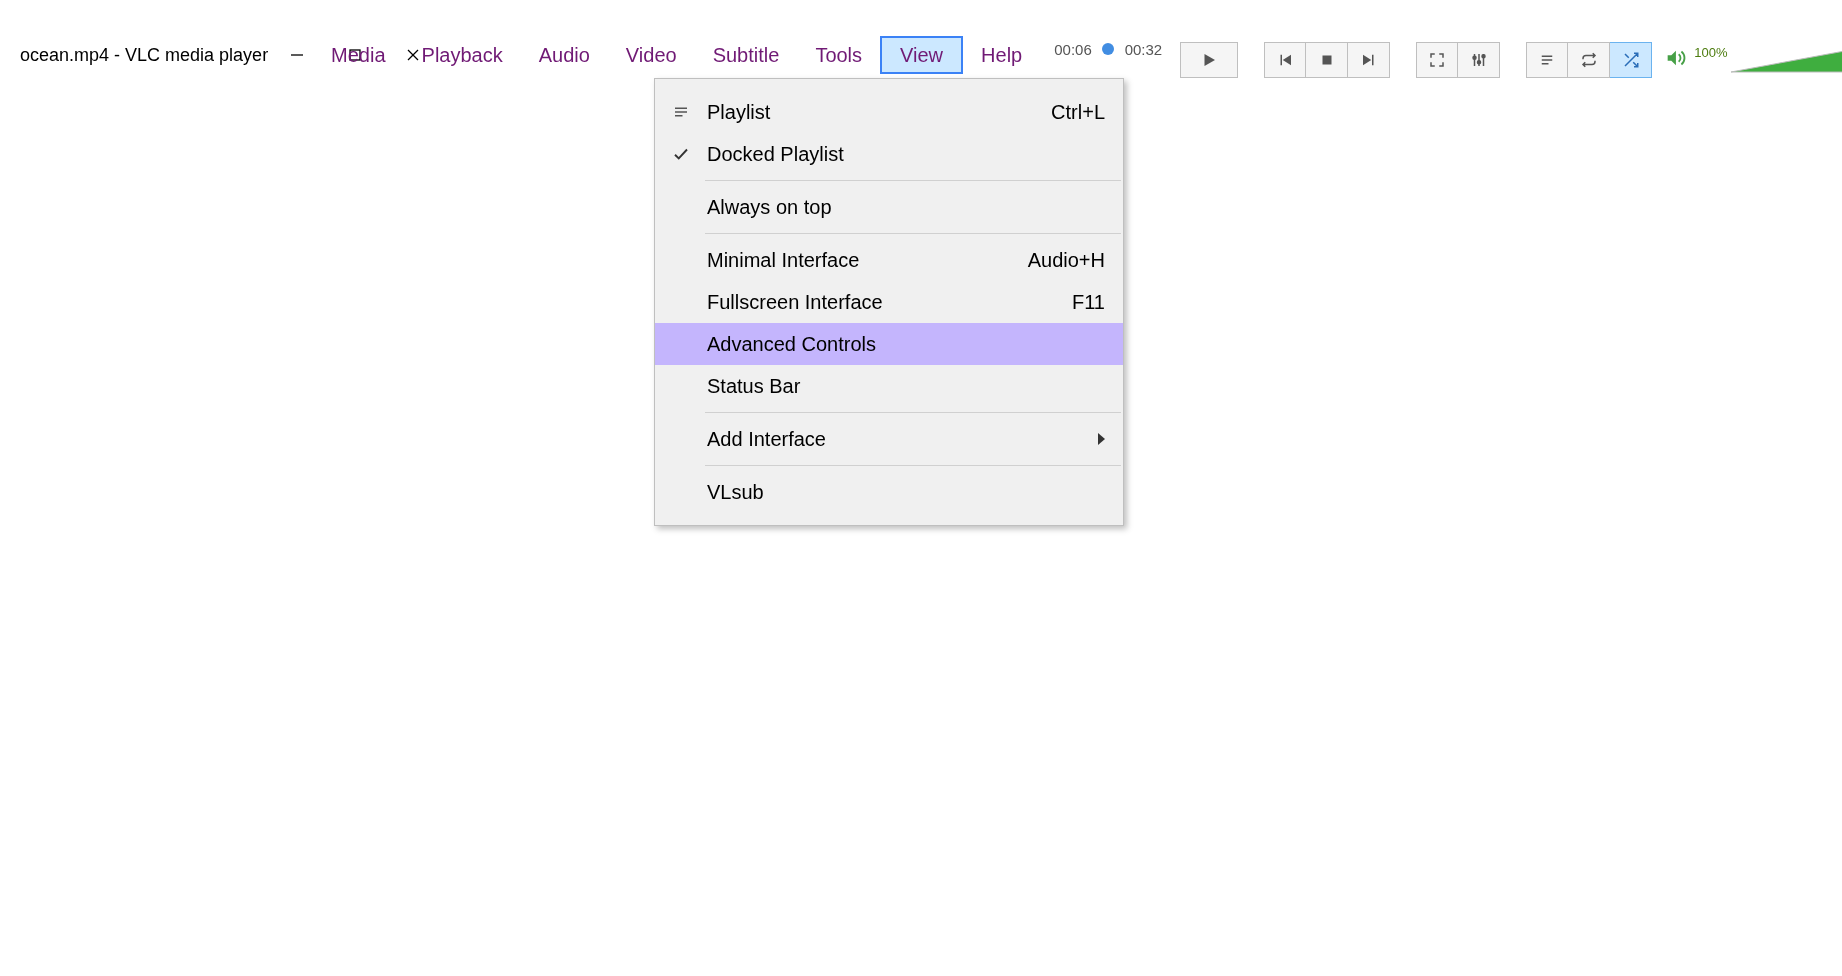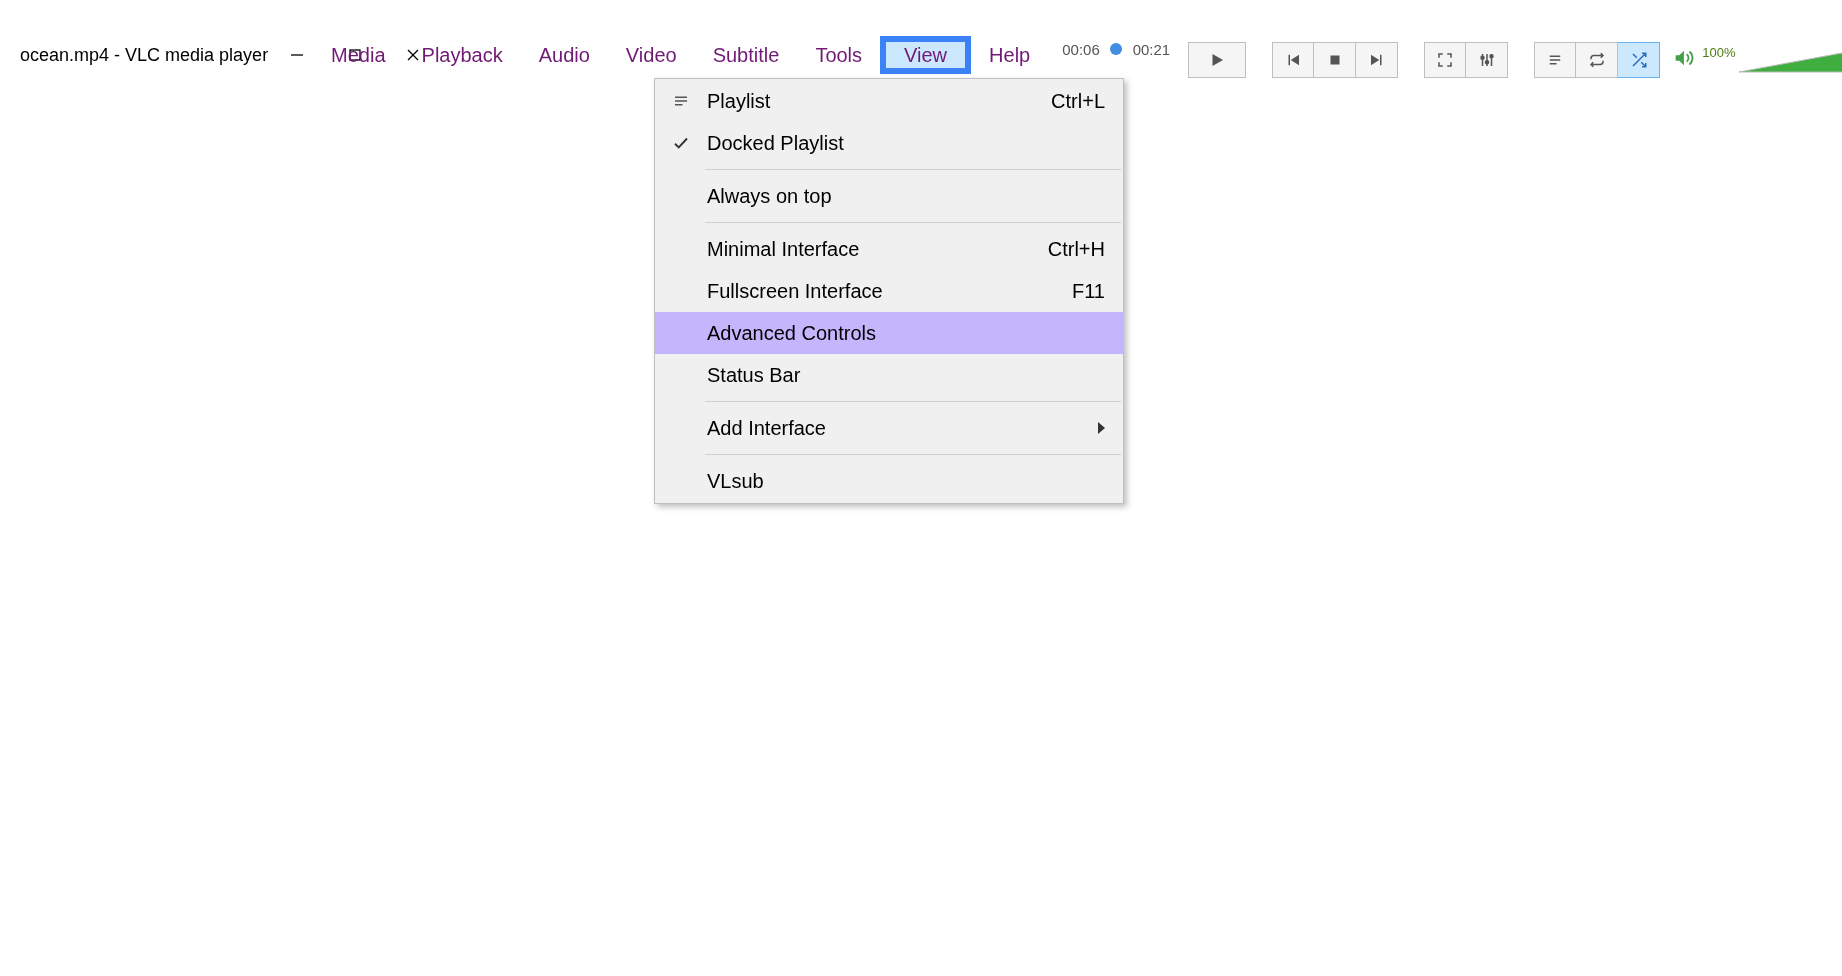--- a/index.html
+++ b/index.html
@@ -11,39 +11,39 @@
   .titlebar .app-icon { width: 22px; height: 22px; margin-right: 10px; display:flex; align-items:center; justify-content:center;}
   .titlebar .title-text { flex: 0 0 auto; }
   .titlebar .spacer { flex: 1; }
   .win-controls { display: flex; }
   .win-btn { width: 58px; height: 34px; display: flex; align-items: center; justify-content: center; }
   .win-btn svg { width: 14px; height: 14px; }
 
   
   .menubar { height: 39px; display: flex; align-items: stretch; padding: 0 4px; font-size: 20px; color: #701a75; border-bottom: 1px solid #fff; }
   .menu-item { padding: 0 18px; display: flex; align-items: center; cursor: default; }
-  .menu-item.active { background: #cce8ff; border: 6px solid #3b82f6; }
+  .menu-item.active { background: #cce8ff; border: 2px solid #3b82f6; }
 
   
   .video-area { flex: 1; background: #000; position: relative; display:flex; justify-content:center;}
   .video-frame { position: absolute; top:0; bottom:0; left: 229px; right: 229px; overflow:hidden; }
   .video-frame .sky { position:absolute; inset:0; background: linear-gradient(135deg, #2b8b86 0%, #4aa9a0 25%, #7cc9bd 50%, #3b9890 75%, #1f7a70 100%); }
   .video-frame .sand { position:absolute; right:0; top:0; width:40%; height:100%; background: radial-gradient(ellipse at 80% 40%, #e8c89a 0%, #d4b080 45%, transparent 60%); }
   .video-frame .rock { position:absolute; left:0; bottom:0; width:100%; height:58%; background: linear-gradient(0deg, #4a3a2f 0%, #6b5544 40%, #8a6f55 70%, transparent 100%); clip-path: polygon(0 25%, 15% 18%, 30% 28%, 45% 15%, 60% 30%, 75% 20%, 90% 35%, 100% 28%, 100% 100%, 0 100%); }
   .video-frame .foam { position:absolute; inset:0; background:
       radial-gradient(circle at 10% 15%, rgba(255,255,255,0.9) 0%, transparent 12%),
       radial-gradient(circle at 25% 10%, rgba(255,255,255,0.85) 0%, transparent 15%),
       radial-gradient(circle at 45% 30%, rgba(255,255,255,0.8) 0%, transparent 18%),
       radial-gradient(circle at 65% 20%, rgba(255,255,255,0.85) 0%, transparent 14%),
       radial-gradient(circle at 80% 45%, rgba(255,255,255,0.7) 0%, transparent 20%),
       radial-gradient(circle at 35% 55%, rgba(255,255,255,0.6) 0%, transparent 12%);
   }
 
   
-  .dropdown { position: absolute; left: 654px; top: 78px; width: 470px; background: #f0f0f0; border: 1px solid #bfbfbf; box-shadow: 3px 3px 6px rgba(0,0,0,0.25); font-size: 20px; color: #000; padding: 1px 0; z-index: 10; }
+  .dropdown { position: absolute; left: 654px; top: 78px; width: 470px; background: #f0f0f0; border: 1px solid #bfbfbf; box-shadow: 3px 3px 6px rgba(0,0,0,0.25); font-size: 20px; color: #000; padding: 12px 0; z-index: 10; }
   .dd-row { height: 42px; display: flex; align-items: center; padding-right: 18px; }
   .dd-row.highlight { background: #c4b5fd; }
   .dd-icon { width: 52px; display:flex; align-items:center; justify-content:center; color:#555;}
   .dd-icon svg { width:18px; height:18px; }
   .dd-label { flex: 1; }
   .dd-shortcut { color: #000; font-size: 20px; margin-left: 20px; }
   .dd-sep { height: 1px; background: #d0d0d0; margin: 5px 2px 5px 50px; }
   .dd-submenu-arrow { width: 0; height: 0; border-top: 6px solid transparent; border-bottom: 6px solid transparent; border-left: 7px solid #333; margin-left: auto; }
 
   
@@ -127,21 +127,21 @@
       <div class="rock"></div>
     </div>
   </div>
 
   <div class="seek-row">
     <span class="seek-time">00:06</span>
     <div class="seek-track">
       <div class="seek-fill"></div>
       <div class="seek-knob"></div>
     </div>
-    <span class="seek-time right">00:21</span>
+    <span class="seek-time right">00:32</span>
   </div>
 
   <div class="controls">
     <div class="ctrl-btn big">
       <svg viewBox="0 0 24 24">
           <path fill="#555" d="M6 4 L20 12 L6 20 Z"></path>
         </svg>
     </div>
     <div class="ctrl-gap"></div>
     <div class="btn-group">
@@ -240,21 +240,21 @@
       </div>
       <div class="dd-sep"></div>
       <div class="dd-row">
         <div class="dd-icon"></div>
         <div class="dd-label">Always on top</div>
       </div>
       <div class="dd-sep"></div>
       <div class="dd-row">
         <div class="dd-icon"></div>
         <div class="dd-label">Minimal Interface</div>
-        <div class="dd-shortcut">Ctrl+H</div>
+        <div class="dd-shortcut">Audio+H</div>
       </div>
       <div class="dd-row">
         <div class="dd-icon"></div>
         <div class="dd-label">Fullscreen Interface</div>
         <div class="dd-shortcut">F11</div>
       </div>
       <div class="dd-row highlight">
         <div class="dd-icon"></div>
         <div class="dd-label">Advanced Controls</div>
       </div>

